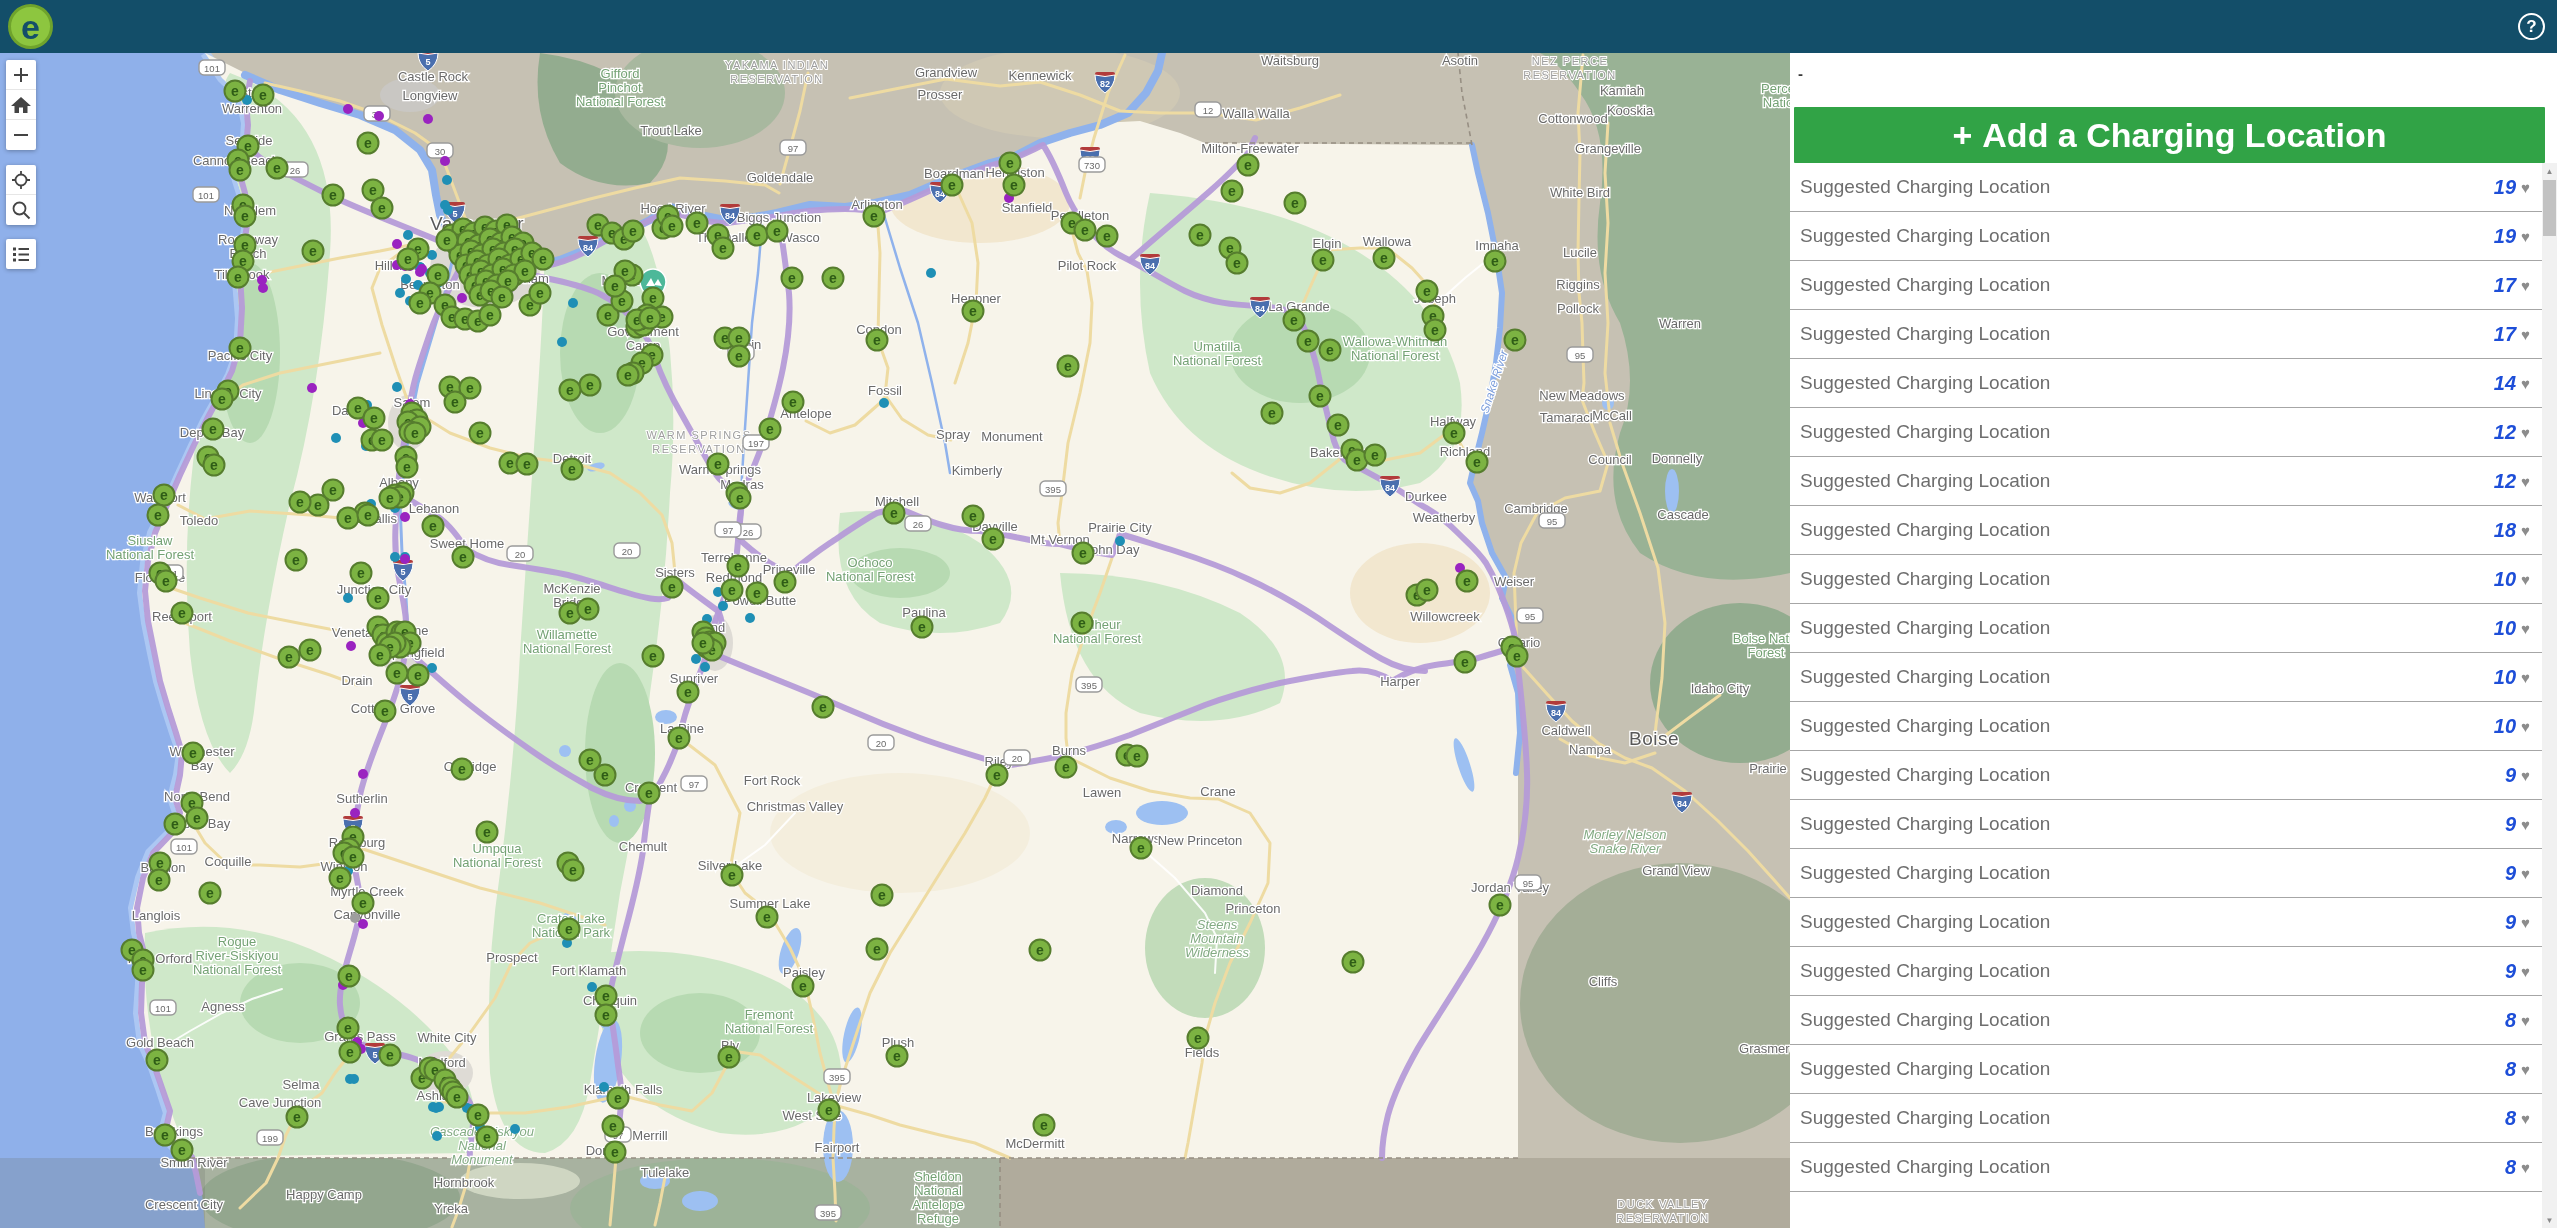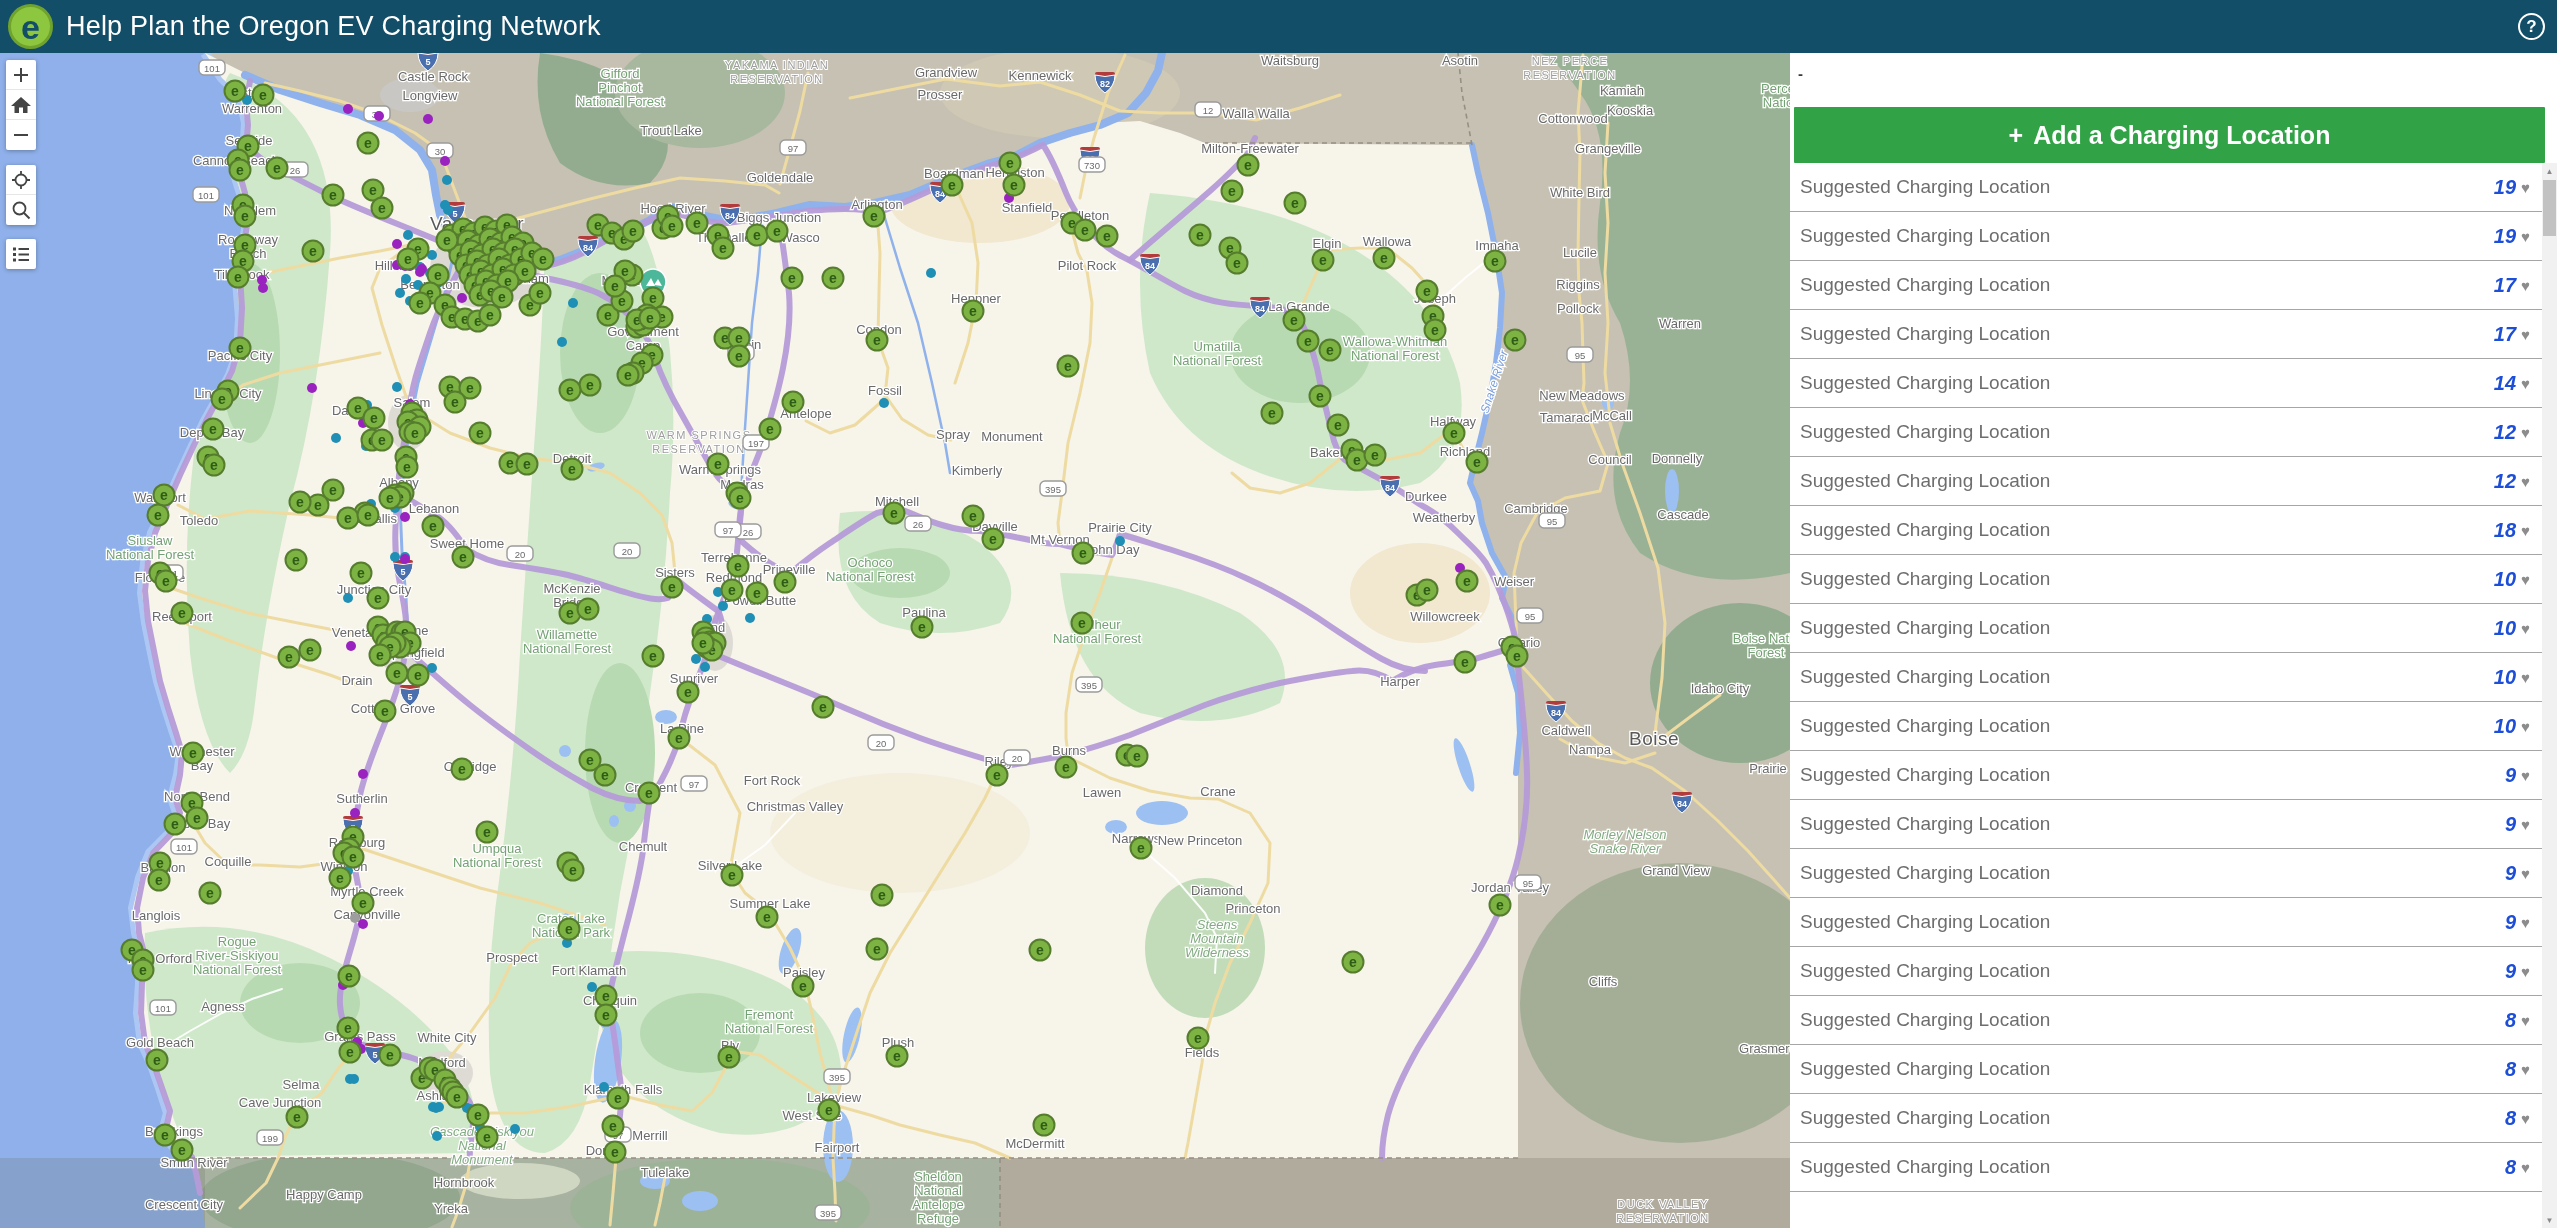--- a/index.html
+++ b/index.html
@@ -50,42 +50,41 @@
   .ctl{width:30px;height:30px;display:flex;align-items:center;justify-content:center;
     border-bottom:1px solid #e6e6e6;cursor:pointer;box-sizing:border-box;}
   .ctl:last-child{border-bottom:none;}
   .ctl svg{display:block;}
   
   .sidebar{position:absolute;left:1790px;top:53px;width:767px;height:1175px;background:#fff;z-index:25;}
   .side-top{height:54px;position:relative;}
   .side-dash{position:absolute;left:8px;top:12px;font-size:15px;font-weight:bold;color:#3a3a3a;}
   .add-btn{
     display:block;margin:0 12px 0 4px;height:56px;width:calc(100% - 16px);
-    background:var(--c-button,#31a346);border:none;color:#fff;font-weight:bold;font-size:25px;
+    background:var(--c-button,#31a346);border:none;color:#fff;font-weight:bold;font-size:34px;
     font-family:"Liberation Sans",sans-serif;cursor:pointer;border-radius:1px;
   }
   .add-btn .plus{font-weight:bold;margin-right:10px;}
   .list{position:absolute;left:0;top:110px;right:15px;bottom:0;overflow:hidden;}
   .row{height:49px;display:flex;align-items:center;padding:0 12px 0 10px;
     border-bottom:1px solid #a6a6a6;box-sizing:border-box;background:#fff;cursor:pointer;}
   .rlabel{flex:1;font-size:19px;color:#6e6e6e;}
   .rcount{font-size:20px;font-weight:bold;color:#1d4ed8;font-style:italic;}
   .rheart{font-size:15px;color:#8c8c8c;margin-left:5px;}
   .scrollbar{position:absolute;right:0;top:110px;bottom:0;width:15px;background:#f1f1f1;}
   .sb-arrow{height:16px;display:flex;align-items:center;justify-content:center;
     font-size:8px;color:#8a8a8a;cursor:pointer;}
   .sb-arrow.down{position:absolute;bottom:0;left:0;right:0;}
   .sb-thumb{position:absolute;top:17px;left:1px;width:13px;height:56px;background:#c2c2c2;cursor:pointer;}
 </style>
 </head>
 <body>
 
 <div class="header">
   <div class="logo">e</div>
-  <div class="title">Help Plan the Oregon EV Charging Network</div>
   <div class="help">?</div>
 </div>
 
 <div class="map-wrap">
   <svg id="map-svg" width="1790" height="1175" viewBox="0 0 1790 1175" xmlns="http://www.w3.org/2000/svg">
     <defs>
       <clipPath id="orclip">
           <path d="M205,0 L222,25 240,42 246,70 244,100 234,118 244,150 247,170 242,200 237,228 240,265 238,300 230,322 218,345 205,368 192,395 178,425 165,455 152,480 145,510 142,540 146,570 152,600 158,628 166,655 174,680 181,700 178,722 172,745 178,762 170,780 150,800 140,825 133,855 136,880 142,900 140,930 138,960 142,990 152,1012 160,1035 168,1060 162,1082 178,1098 190,1105 L1518,1105 L1518,640 1510,612 1517,594 1512,565 1502,545 1506,525 1492,500 1482,470 1478,448 1470,430 1475,408 1482,380 1490,345 1496,310 1500,275 1502,240 1496,200 1488,160 1478,120 1472,92 L1205,90 1180,80 1140,68 1100,70 1070,78 1040,88 1013,102 990,108 952,122 910,140 875,148 845,152 810,150 777,158 755,162 725,165 700,160 671,152 650,165 620,180 605,185 585,195 560,205 540,210 520,205 500,198 475,196 455,192 448,178 440,160 436,140 432,115 420,95 395,75 360,60 320,48 280,35 245,20 Z"></path>
         </clipPath>
     </defs>

